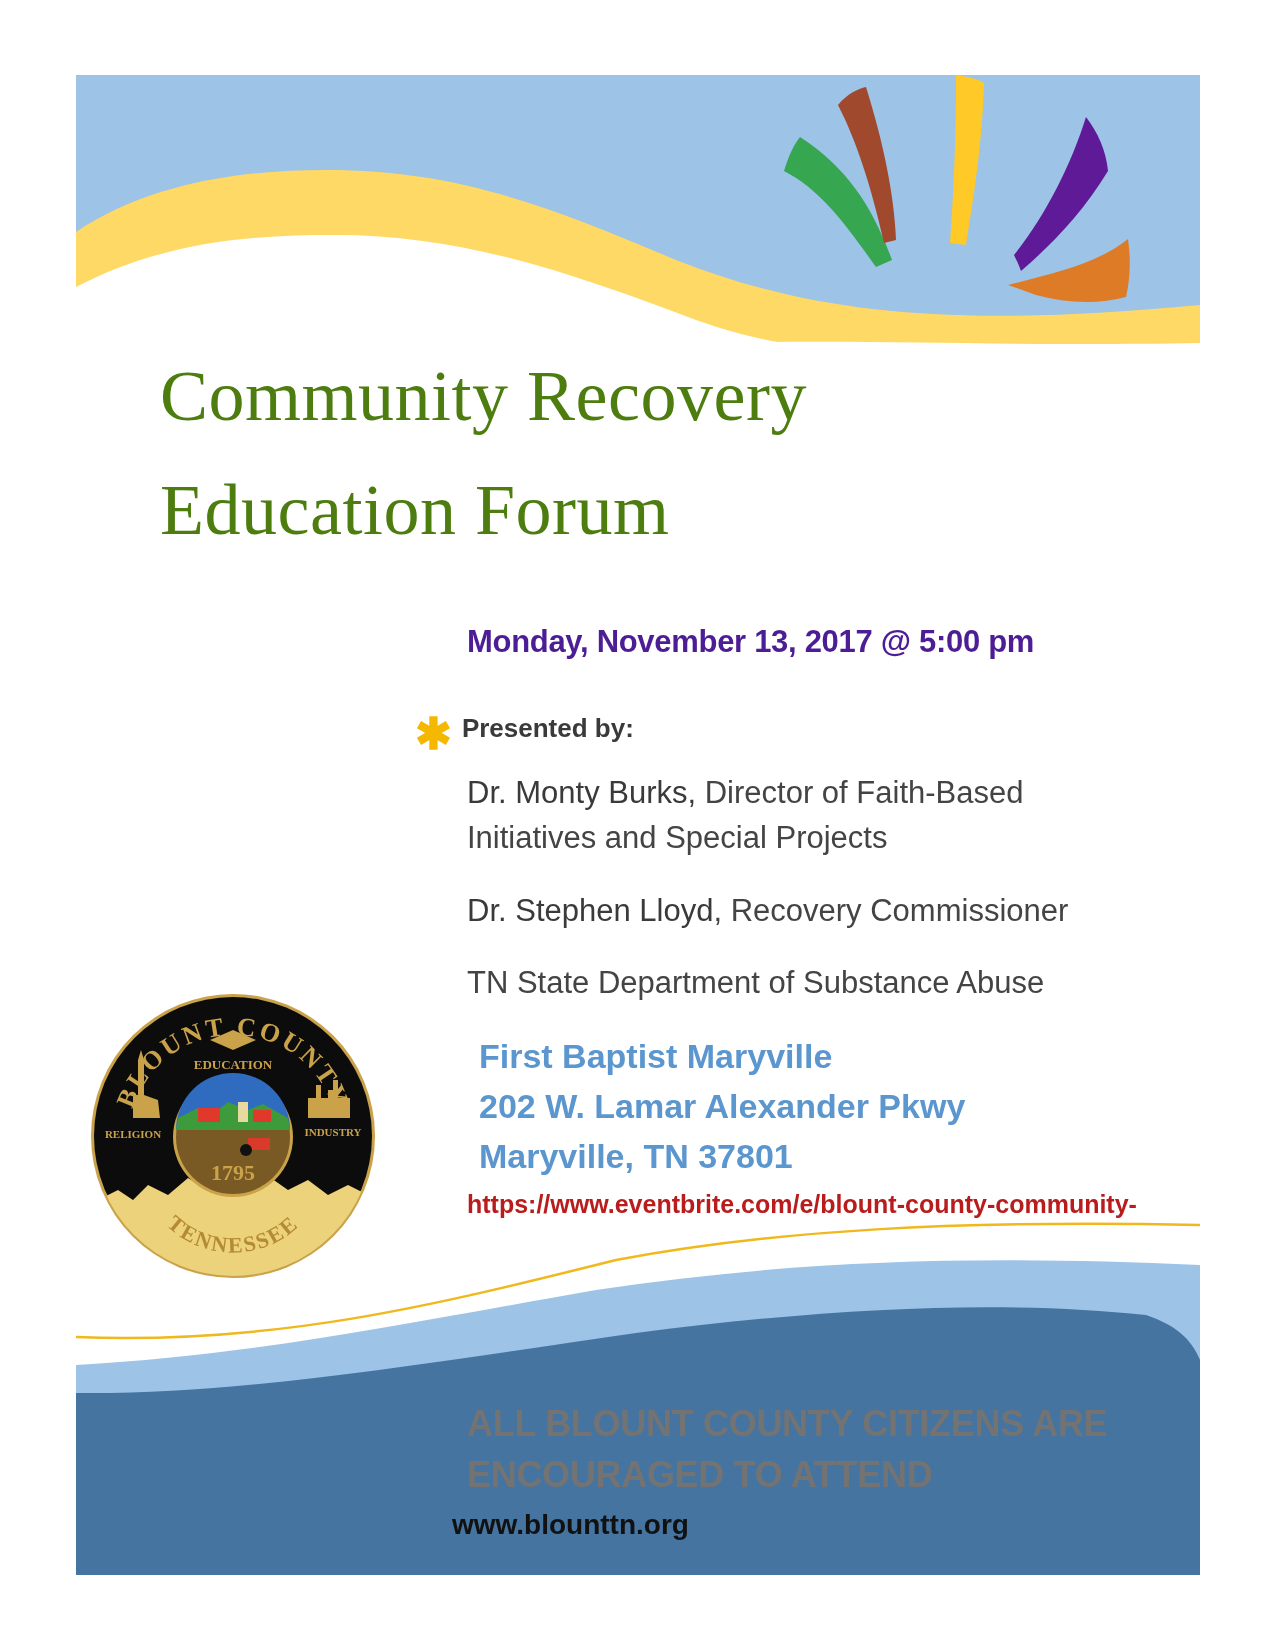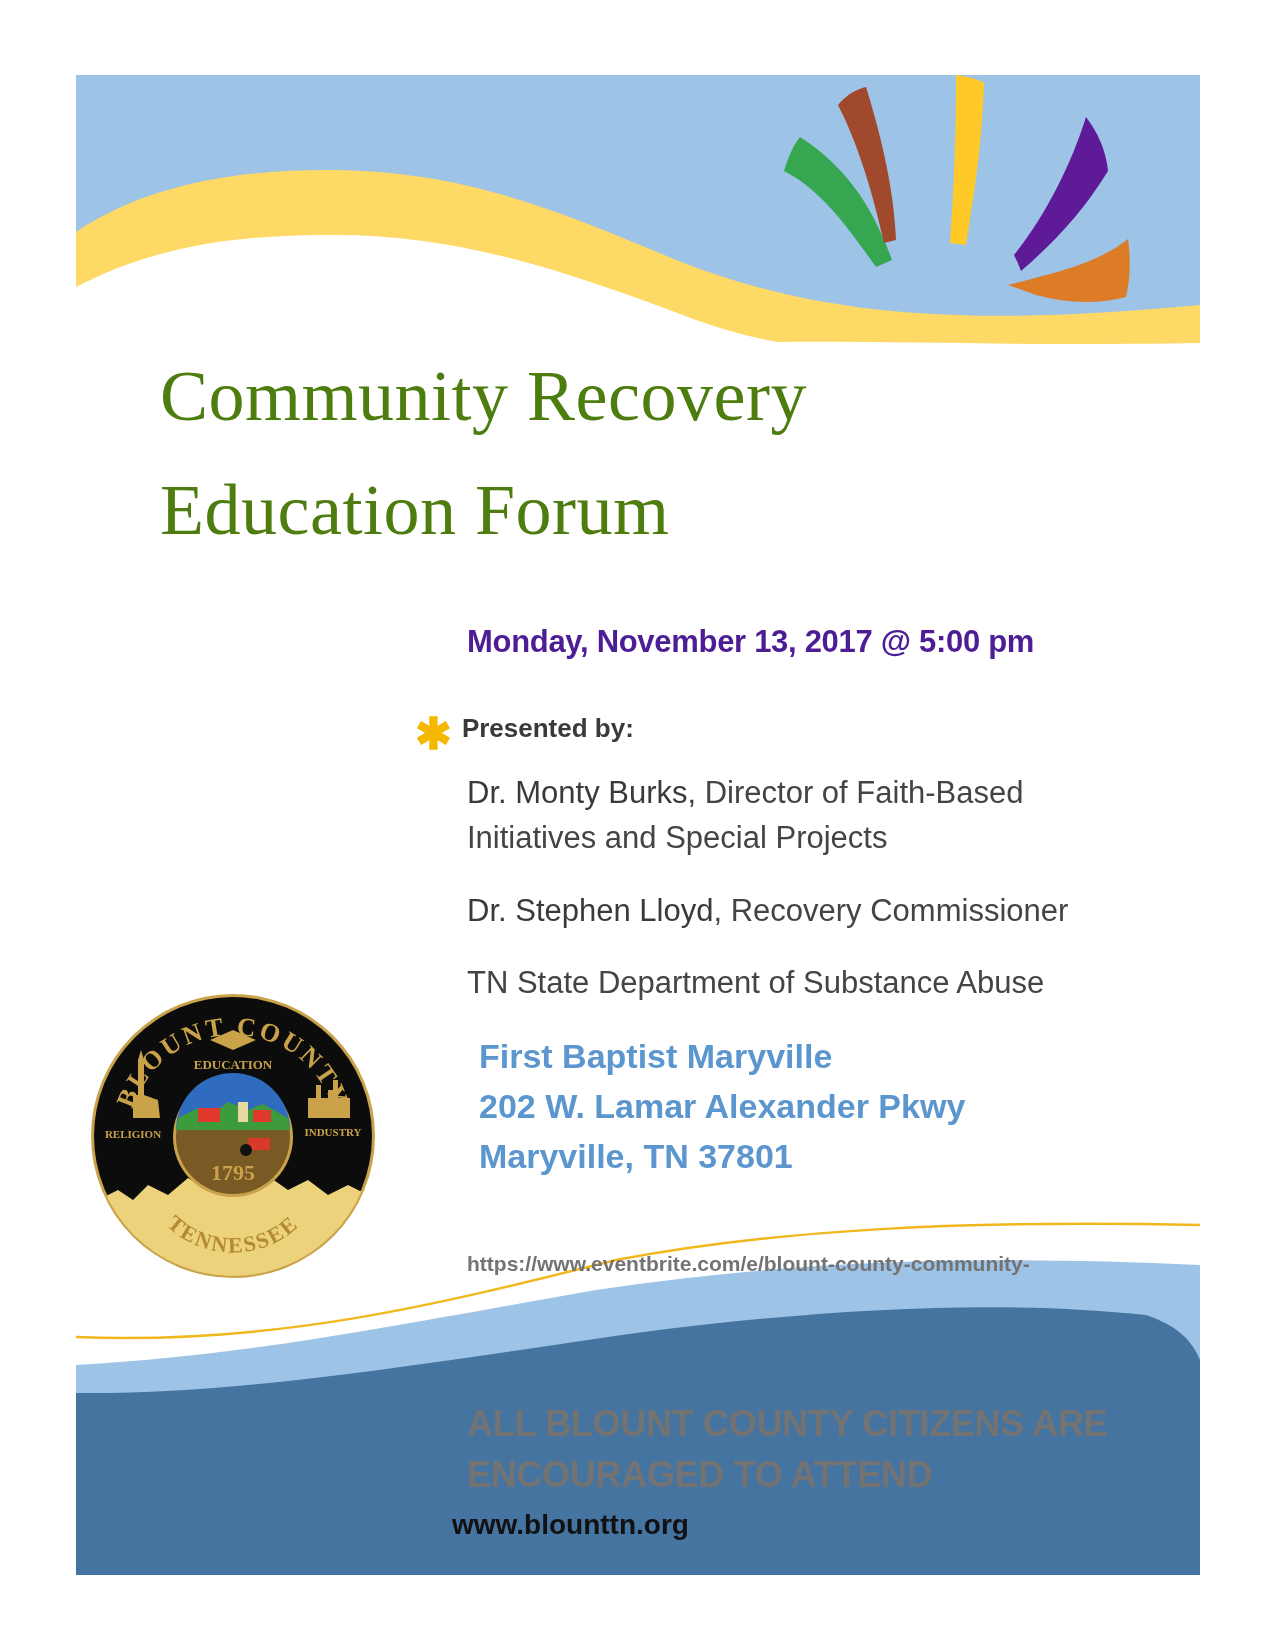--- a/index.html
+++ b/index.html
@@ -18,21 +18,21 @@
       color: #4c1d95; font-weight: bold; font-size: 31px; line-height: 1;
       white-space: nowrap; letter-spacing: -0.3px;
     }
     .presented-row { position: absolute; left: 415px; top: 706px; white-space: nowrap; }
     .asterisk { display: inline-block; color: #f5b800; font-size: 44px; font-weight: bold; line-height: 1; vertical-align: middle; margin-right: 10px; position: relative; top: 6px; }
     .presented-label { display: inline-block; color: #3a3a3a; font-weight: bold; font-size: 26px; vertical-align: middle; }
     .body-text { position: absolute; left: 467px; color: #3a3a3a; font-size: 31px; line-height: 1; white-space: nowrap; }
     .body-text b { font-weight: normal; }
     .body-text .light { font-weight: normal; color: #444; }
     .venue { position: absolute; left: 467px; color: #5b96cf; font-weight: bold; font-size: 34px; line-height: 1; white-space: nowrap; margin-left: 12px; }
-    .url { position: absolute; left: 467px; top: 1252px; color: #737373; font-weight: bold; font-size: 21px; line-height: 24px; width: 720px; z-index: 2; }
+    .url { position: absolute; left: 467px; top: 1192px; color: #b91c1c; font-weight: bold; font-size: 25px; line-height: 24px; width: 720px; z-index: 2; }
     .url a { color: inherit; text-decoration: none; display: block; white-space: nowrap; }
     .cta { position: absolute; left: 467px; color: #737373; font-weight: bold; font-size: 36px; line-height: 1; white-space: nowrap; letter-spacing: -0.3px; z-index: 2; }
     .cta-url { position: absolute; left: 452px; top: 1511px; color: #111111; font-weight: bold; font-size: 28px; line-height: 1; white-space: nowrap; z-index: 2; text-decoration: none; }
     .seal { left: 88px; top: 990px; width: 290px; height: 292px; }
     .seal-text { font-family: "Liberation Serif", serif; font-weight: bold; }
   </style>
 </head>
 <body>
 
 <svg class="abs header-art" viewBox="0 0 1124 270" preserveAspectRatio="none">

